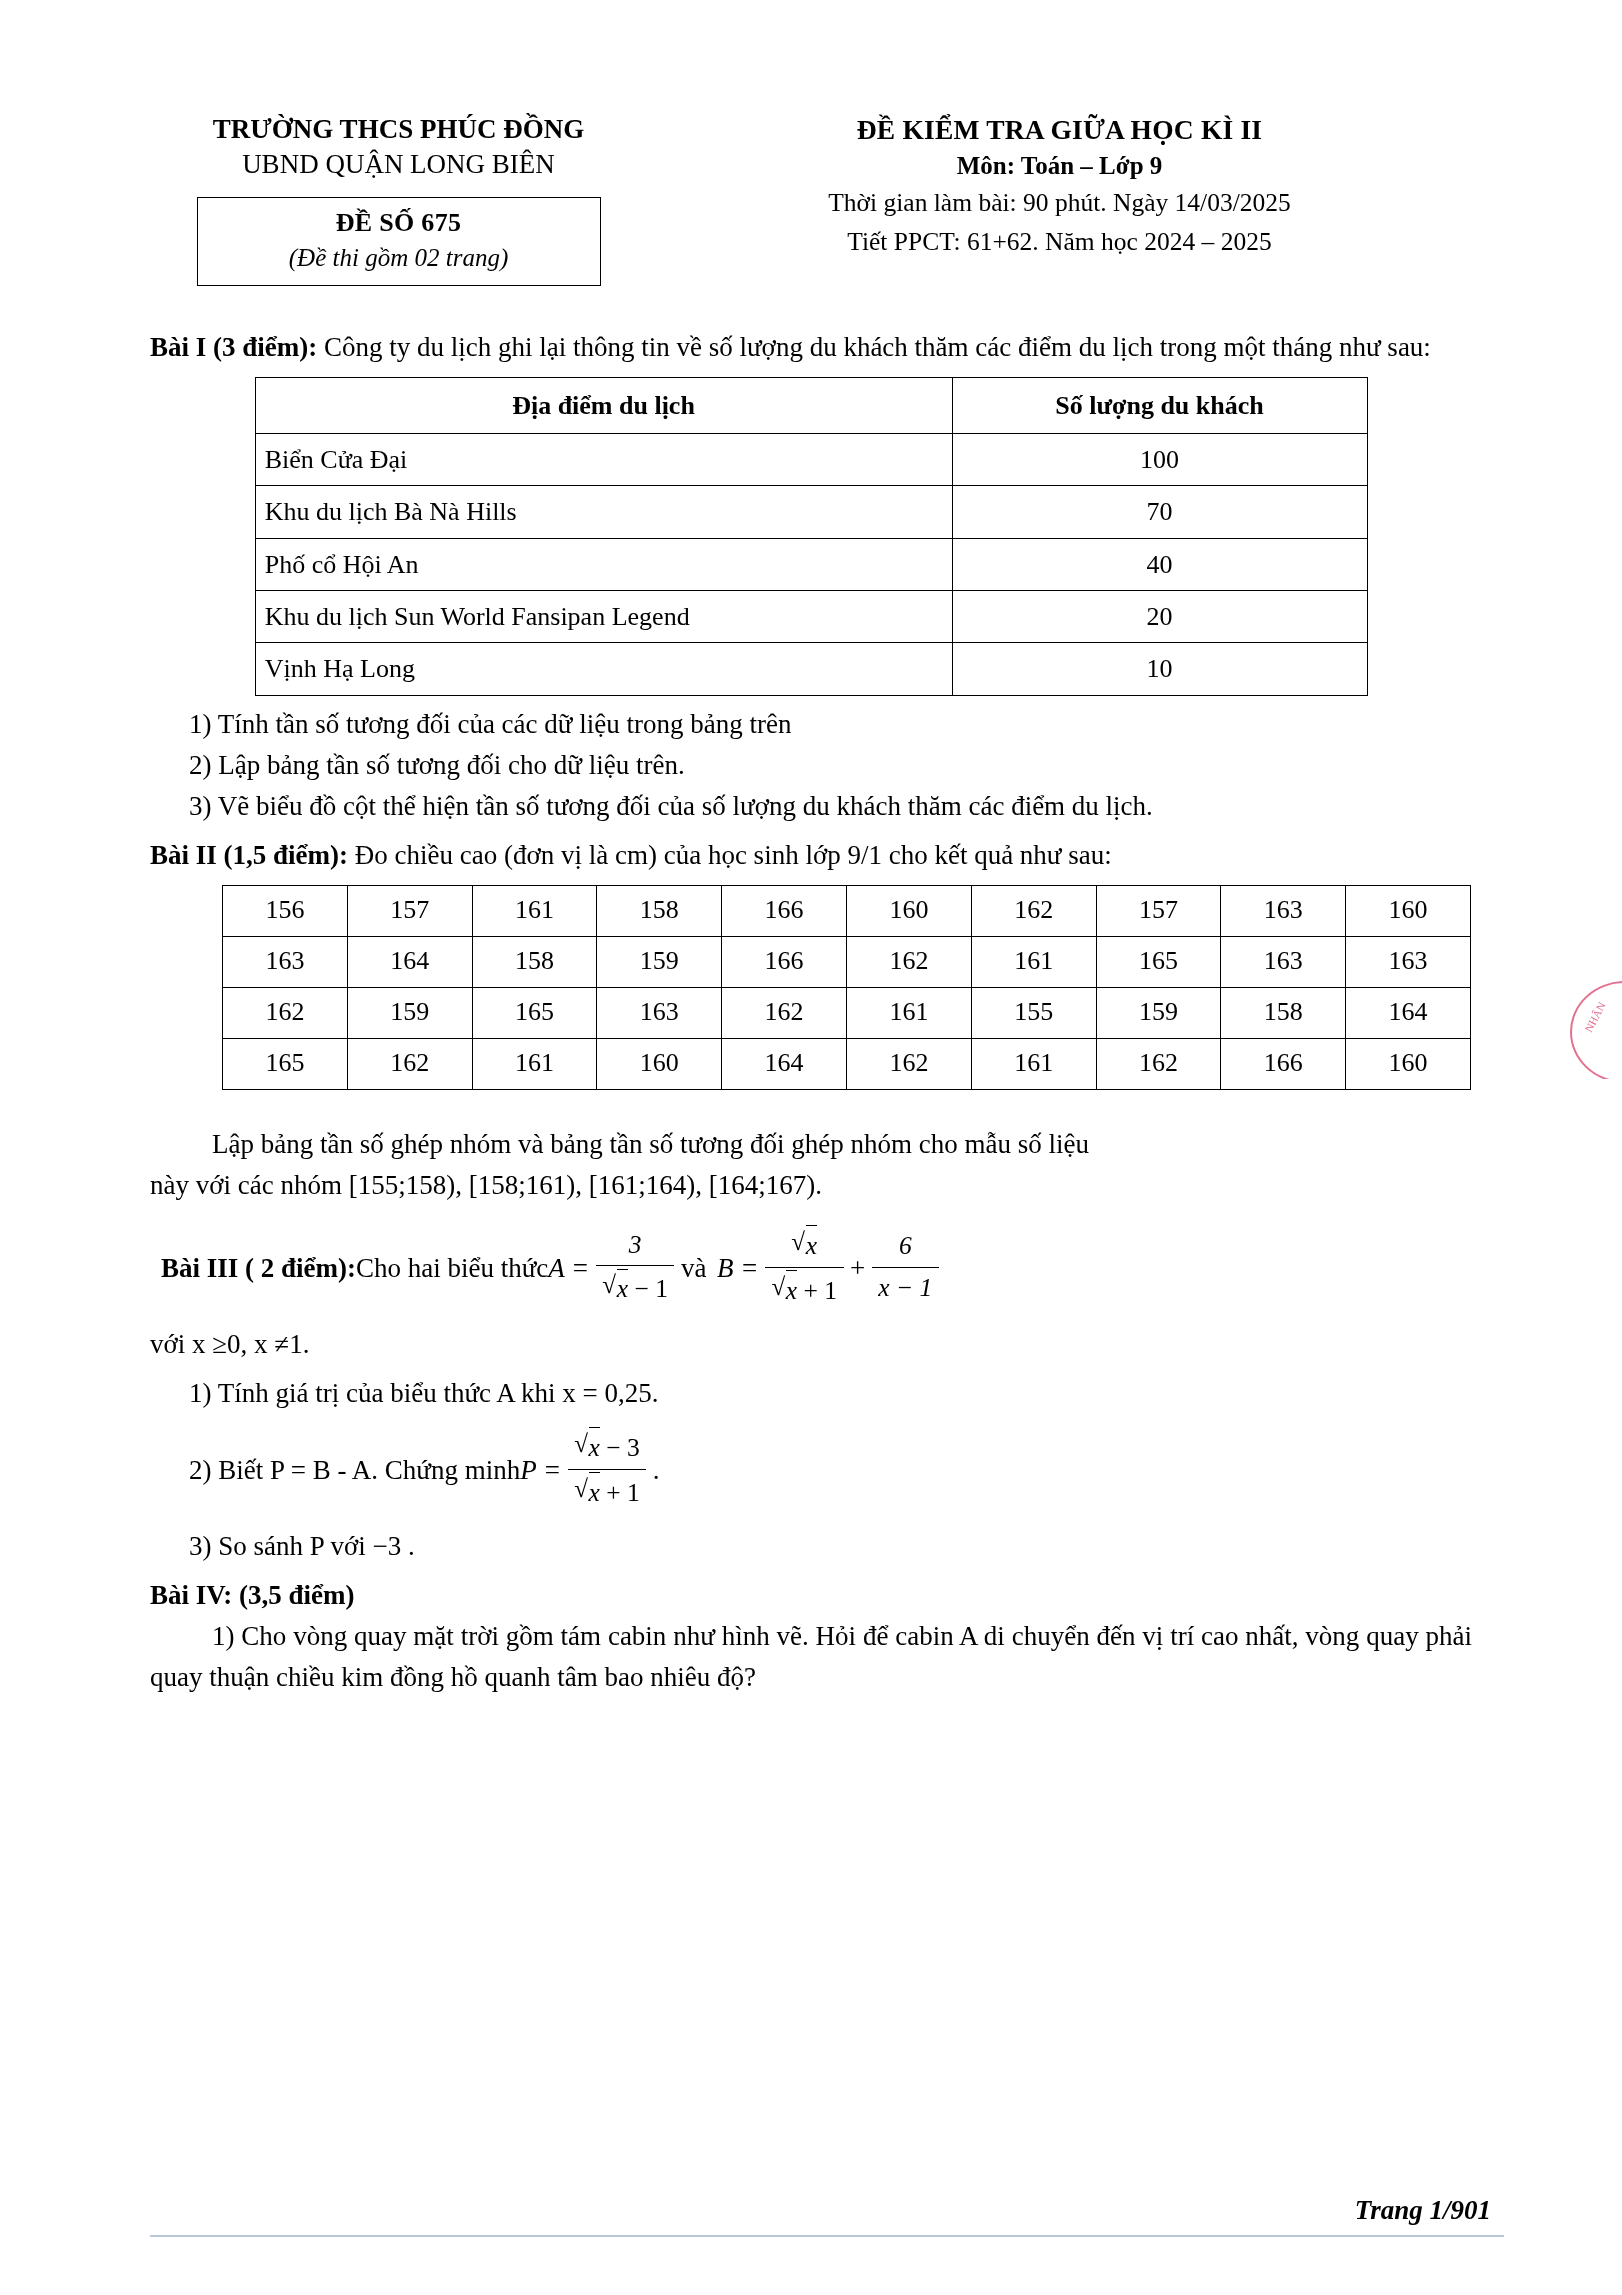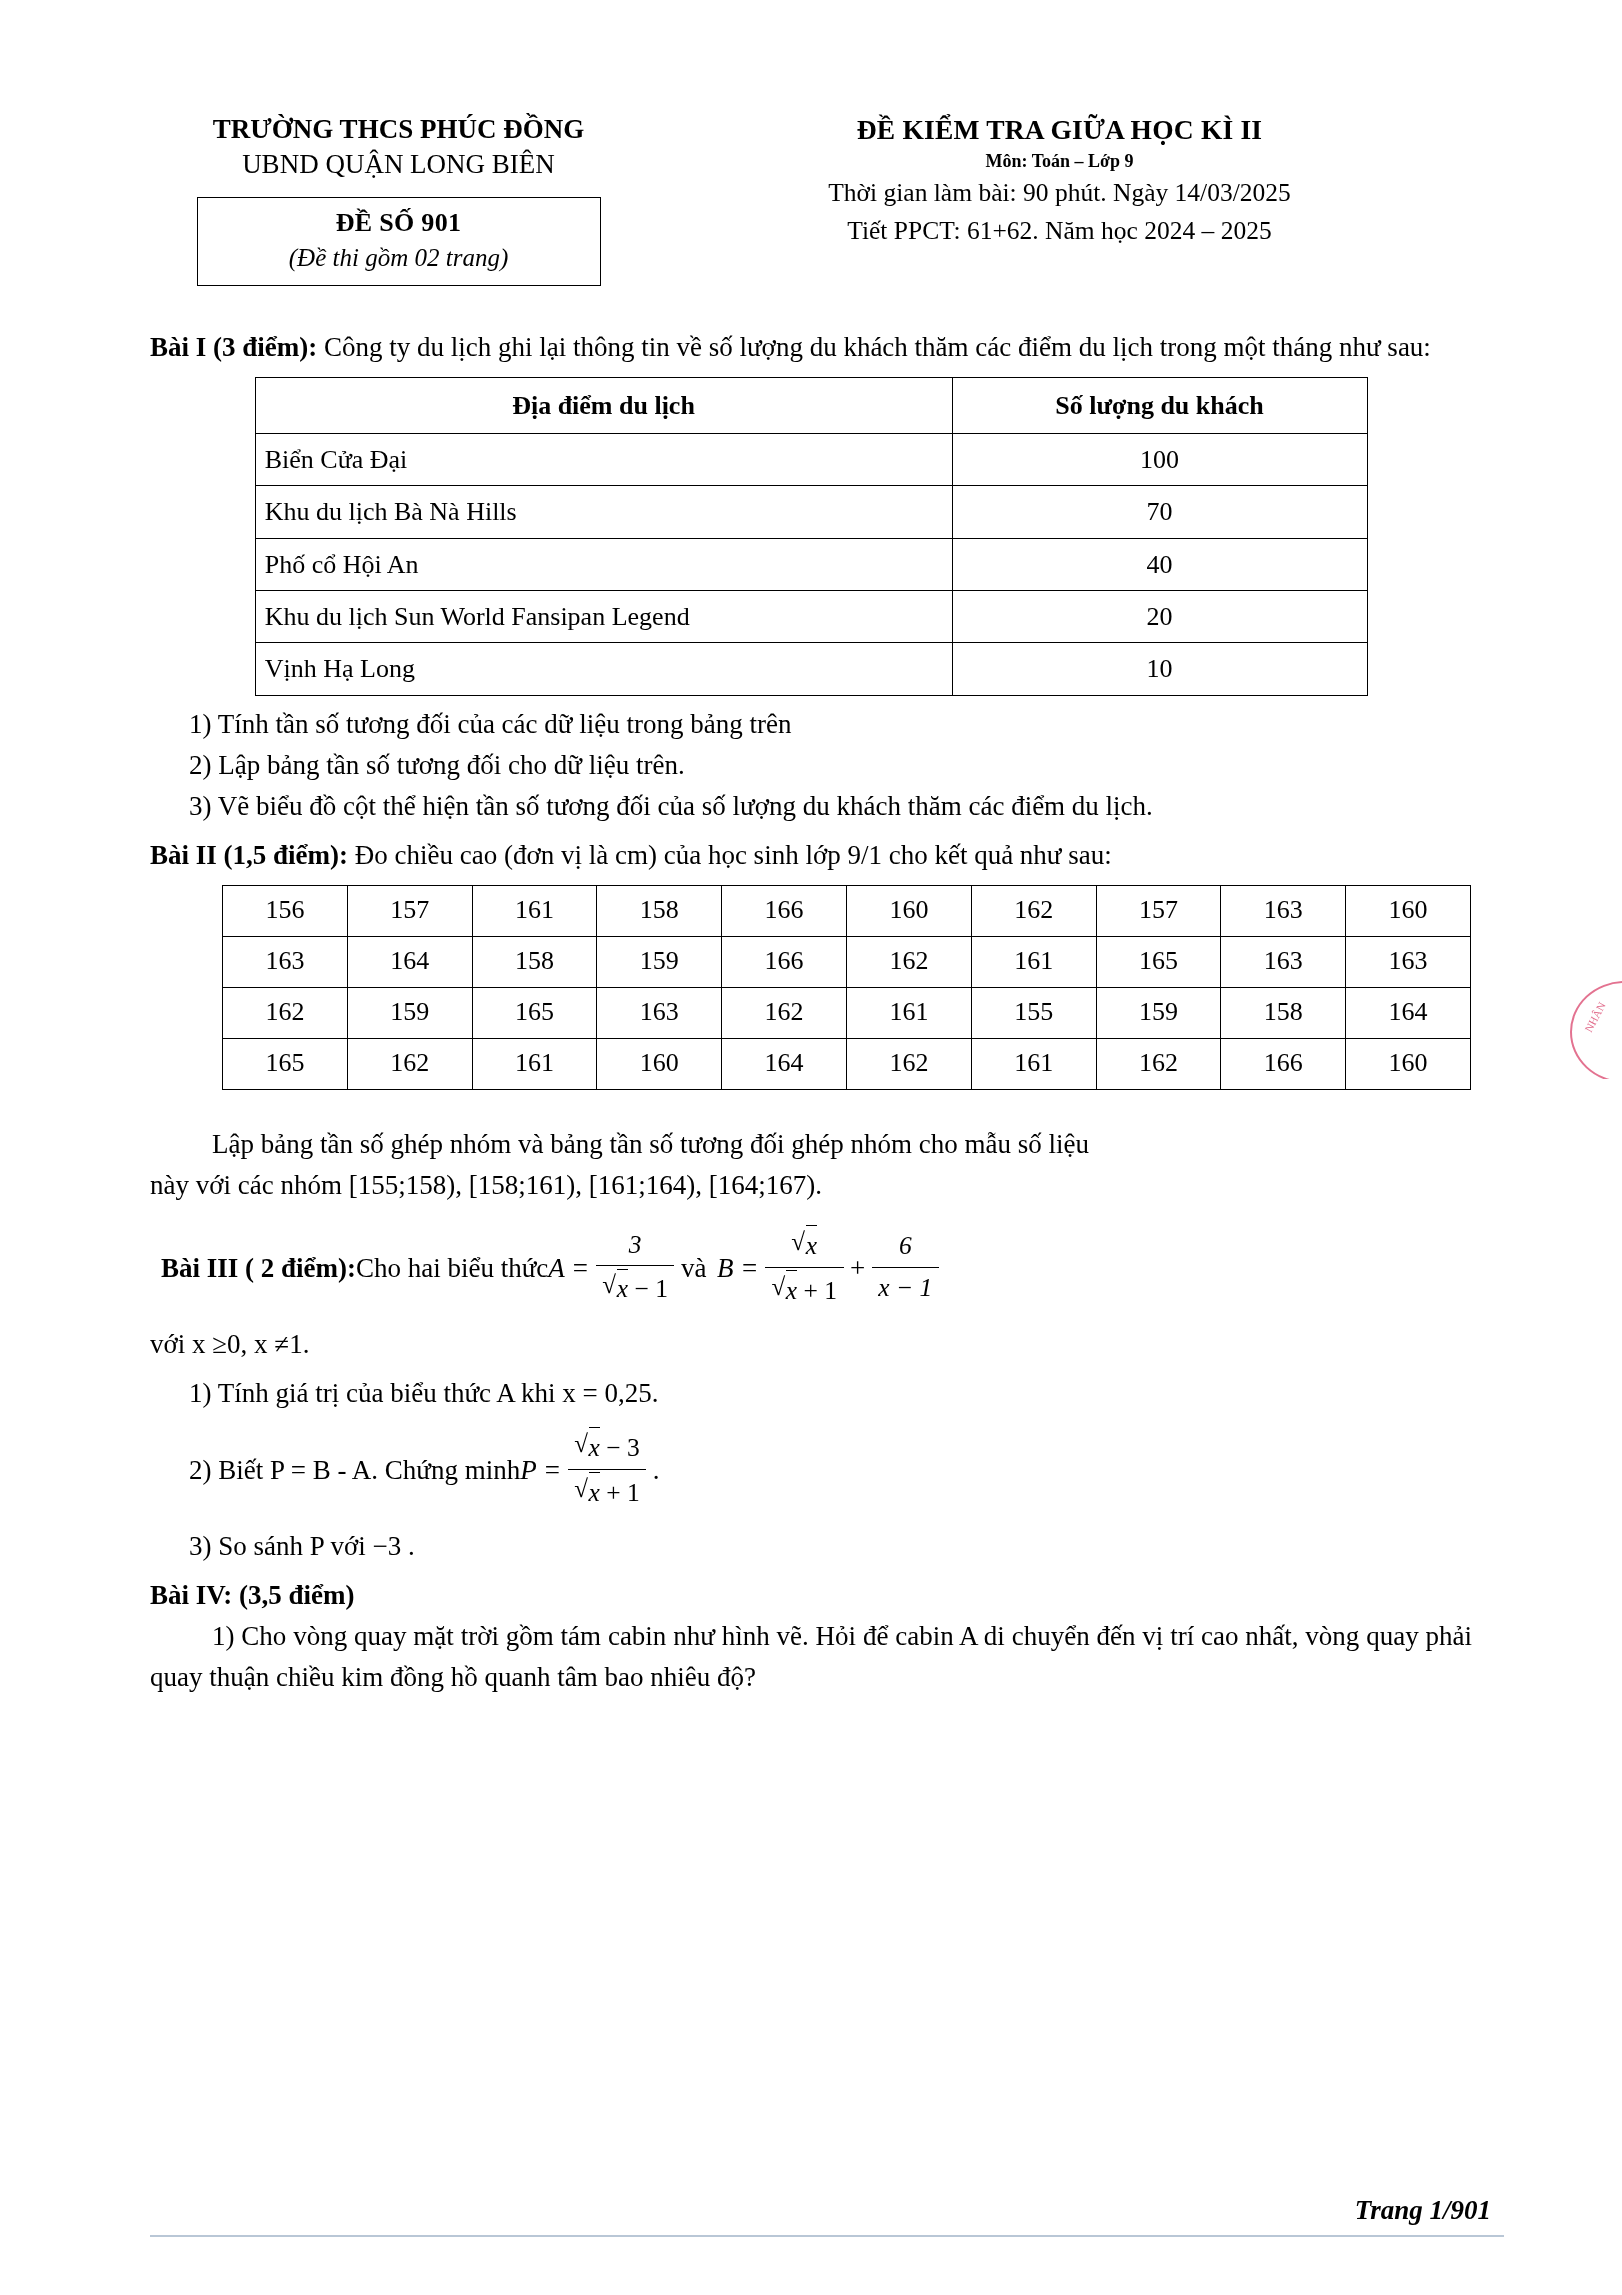--- a/index.html
+++ b/index.html
@@ -47,21 +47,21 @@
   .h-line.bold {
     font-weight: bold;
   }
   .h-title {
     font-size: 27.5px;
     font-weight: bold;
     line-height: 1.30;
     letter-spacing: 0.2px;
   }
   .h-sub {
-    font-size: 18px;
+    font-size: 25px;
     font-weight: bold;
     line-height: 1.45;
   }
   .h-info {
     font-size: 25.5px;
     line-height: 1.50;
   }
 
   .de-so-box {
     margin: 14.4px auto 0 auto;
@@ -236,21 +236,21 @@
 </head>
 <body>
 
 <div class="page">
 
   <div class="header">
     <div class="header-left">
       <div class="h-line bold">TRƯỜNG THCS PHÚC ĐỒNG</div>
       <div class="h-line">UBND QUẬN LONG BIÊN</div>
       <div class="de-so-box">
-        <div class="l1">ĐỀ SỐ 901</div>
+        <div class="l1">ĐỀ SỐ 675</div>
         <div class="l2">(Đề thi gồm 02 trang)</div>
       </div>
     </div>
     <div class="header-right">
       <div class="h-title">ĐỀ KIỂM TRA GIỮA HỌC KÌ II</div>
       <div class="h-sub">Môn: Toán – Lớp 9</div>
       <div class="h-info">Thời gian làm bài: 90 phút. Ngày 14/03/2025</div>
       <div class="h-info">Tiết PPCT: 61+62. Năm học 2024 – 2025</div>
     </div>
   </div>

